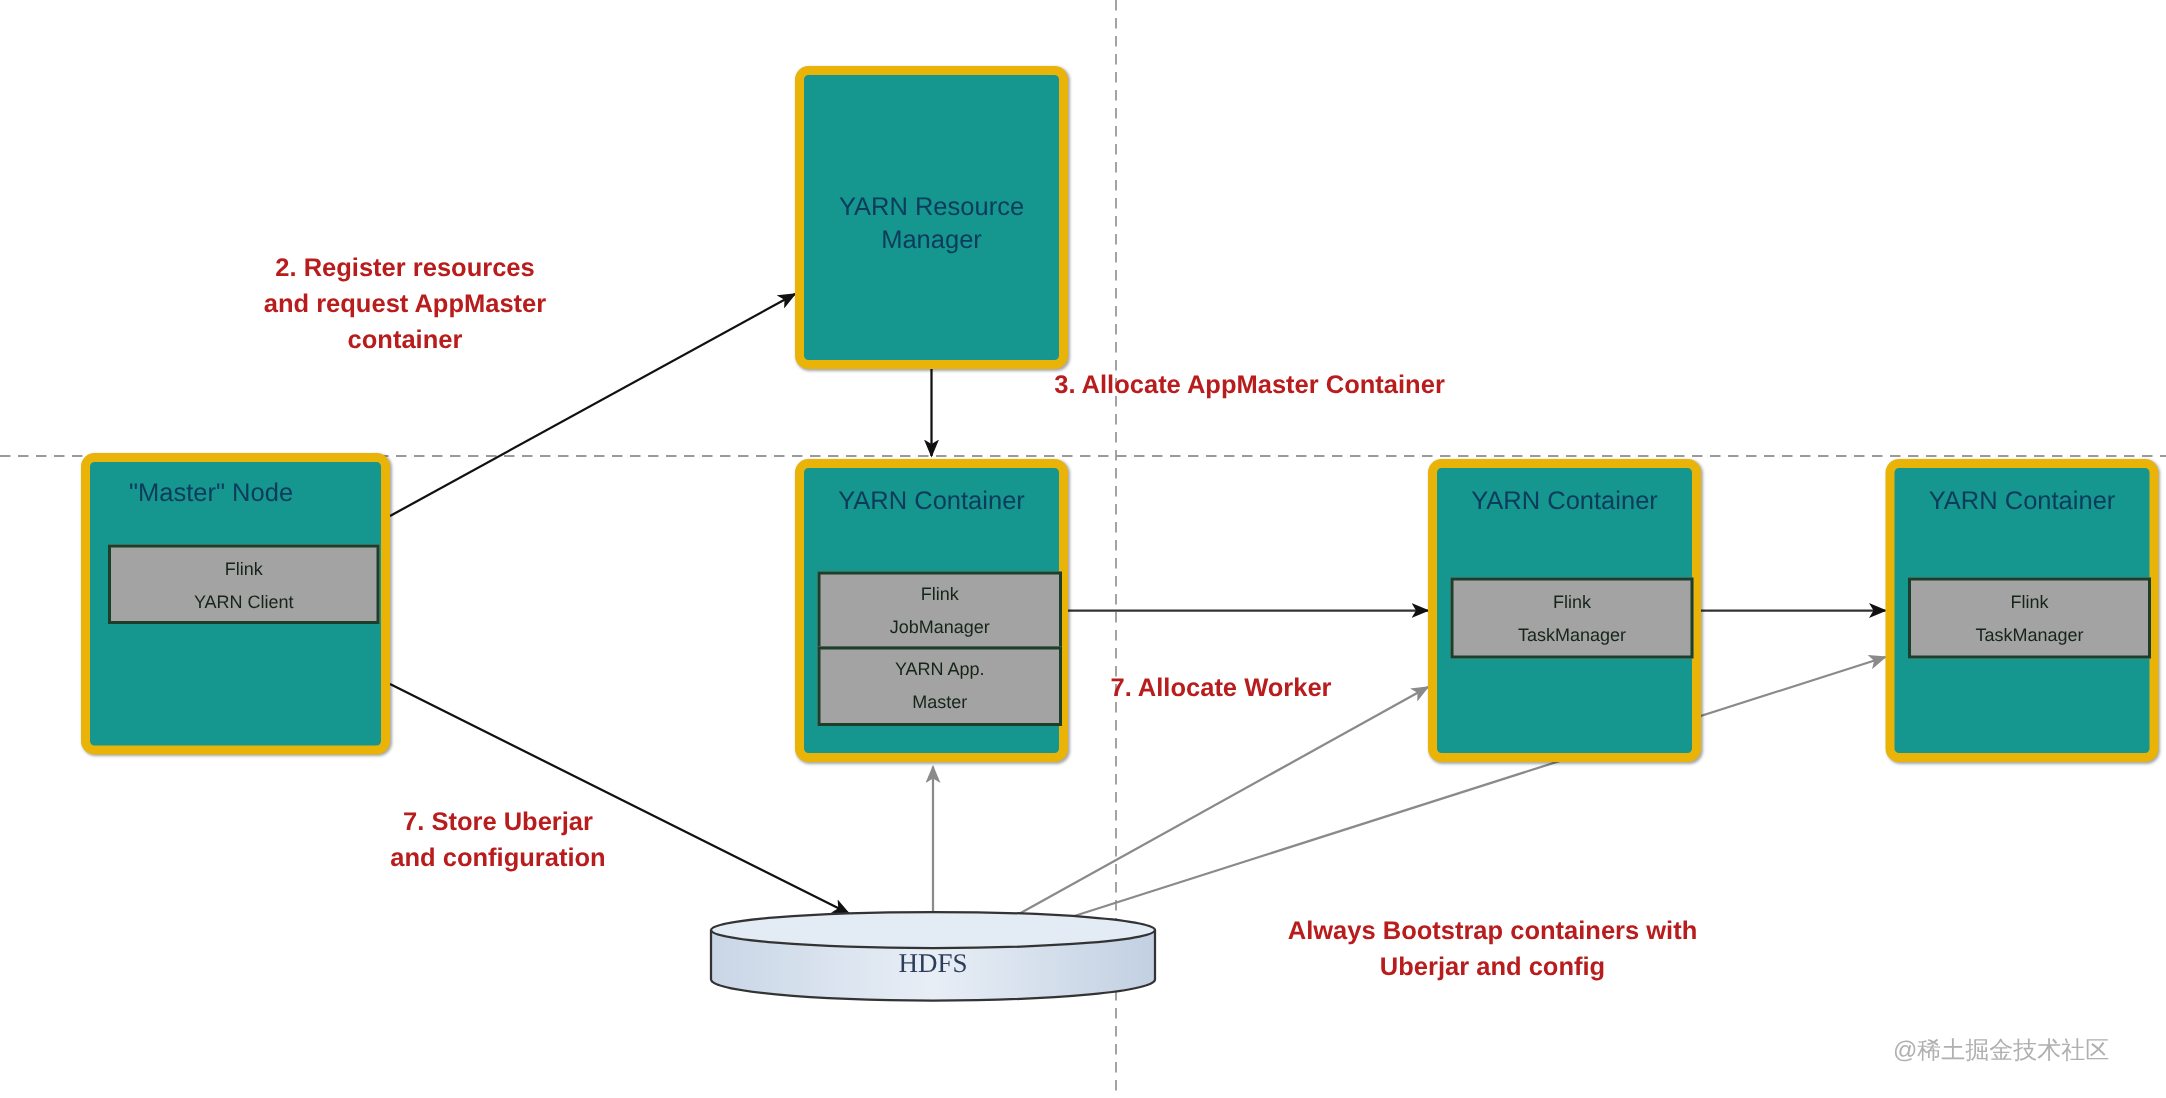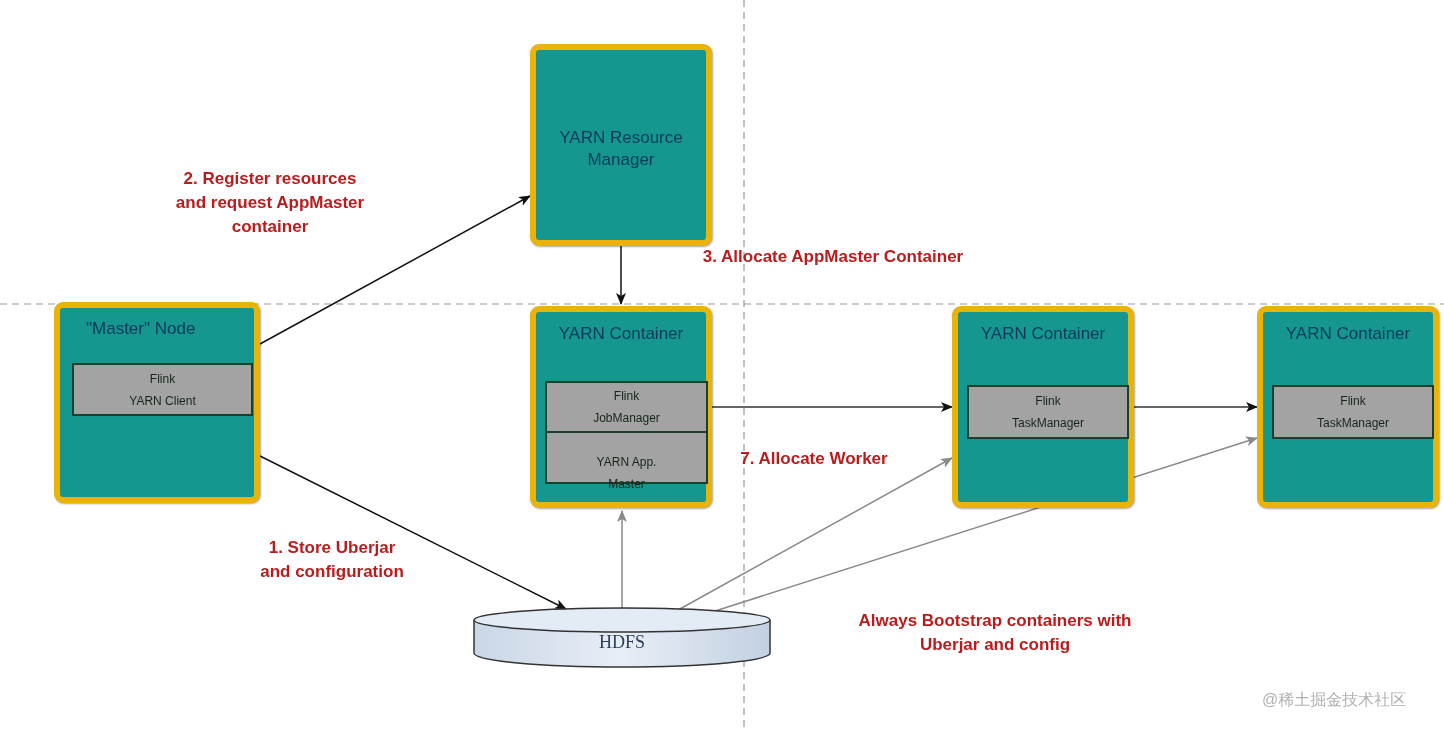--- a/index.html
+++ b/index.html
@@ -57,21 +57,21 @@
 <div class="node" style="left:54px;top:302px;width:206px;height:201px;">
   <div class="node-title" style="top:10px;text-align:left;padding-left:26px;">"Master" Node</div>
   <div class="inner" style="left:12px;top:55px;width:181px;height:53px;white-space:pre-line;padding-top:3px;">Flink
 YARN Client</div>
 </div>
 
 <div class="node" style="left:530px;top:306px;width:182px;height:202px;">
   <div class="node-title" style="top:11px;">YARN Container</div>
   <div class="inner" style="left:9px;top:69px;width:163px;height:52px;white-space:pre-line;padding-top:2px;">Flink
 JobManager</div>
-  <div class="inner" style="left:9px;top:119px;width:163px;height:53px;white-space:pre-line;padding-top:18px;">YARN App.
+  <div class="inner" style="left:9px;top:119px;width:163px;height:53px;white-space:pre-line;padding-top:2px;">YARN App.
 Master</div>
 </div>
 
 <div class="node" style="left:952px;top:306px;width:182px;height:202px;">
   <div class="node-title" style="top:11px;">YARN Container</div>
   <div class="inner" style="left:9px;top:73px;width:162px;height:54px;white-space:pre-line;padding-top:3px;">Flink
 TaskManager</div>
 </div>
 
 <div class="node" style="left:1257px;top:306px;width:182px;height:202px;">
@@ -80,18 +80,18 @@
 TaskManager</div>
 </div>
 
 <div class="hdfs-text" style="left:562px;top:632px;width:120px;font-family:Liberation Serif, serif;">HDFS</div>
 
 <div class="label" style="left:140px;top:167px;width:260px;">2. Register resources
 and request AppMaster
 container</div>
 <div class="label" style="left:668px;top:245px;width:330px;">3. Allocate AppMaster Container</div>
 <div class="label" style="left:716px;top:447px;width:196px;">7. Allocate Worker</div>
-<div class="label" style="left:232px;top:536px;width:200px;">1. Store Uberjar
+<div class="label" style="left:232px;top:536px;width:200px;">7. Store Uberjar
 and configuration</div>
 <div class="label" style="left:810px;top:597px;width:370px;margin-top:12px;">Always Bootstrap containers with
 Uberjar and config</div>
 
 <div class="watermark" style="left:1262px;top:690px;">@稀土掘金技术社区</div>
 
 </body></html>

